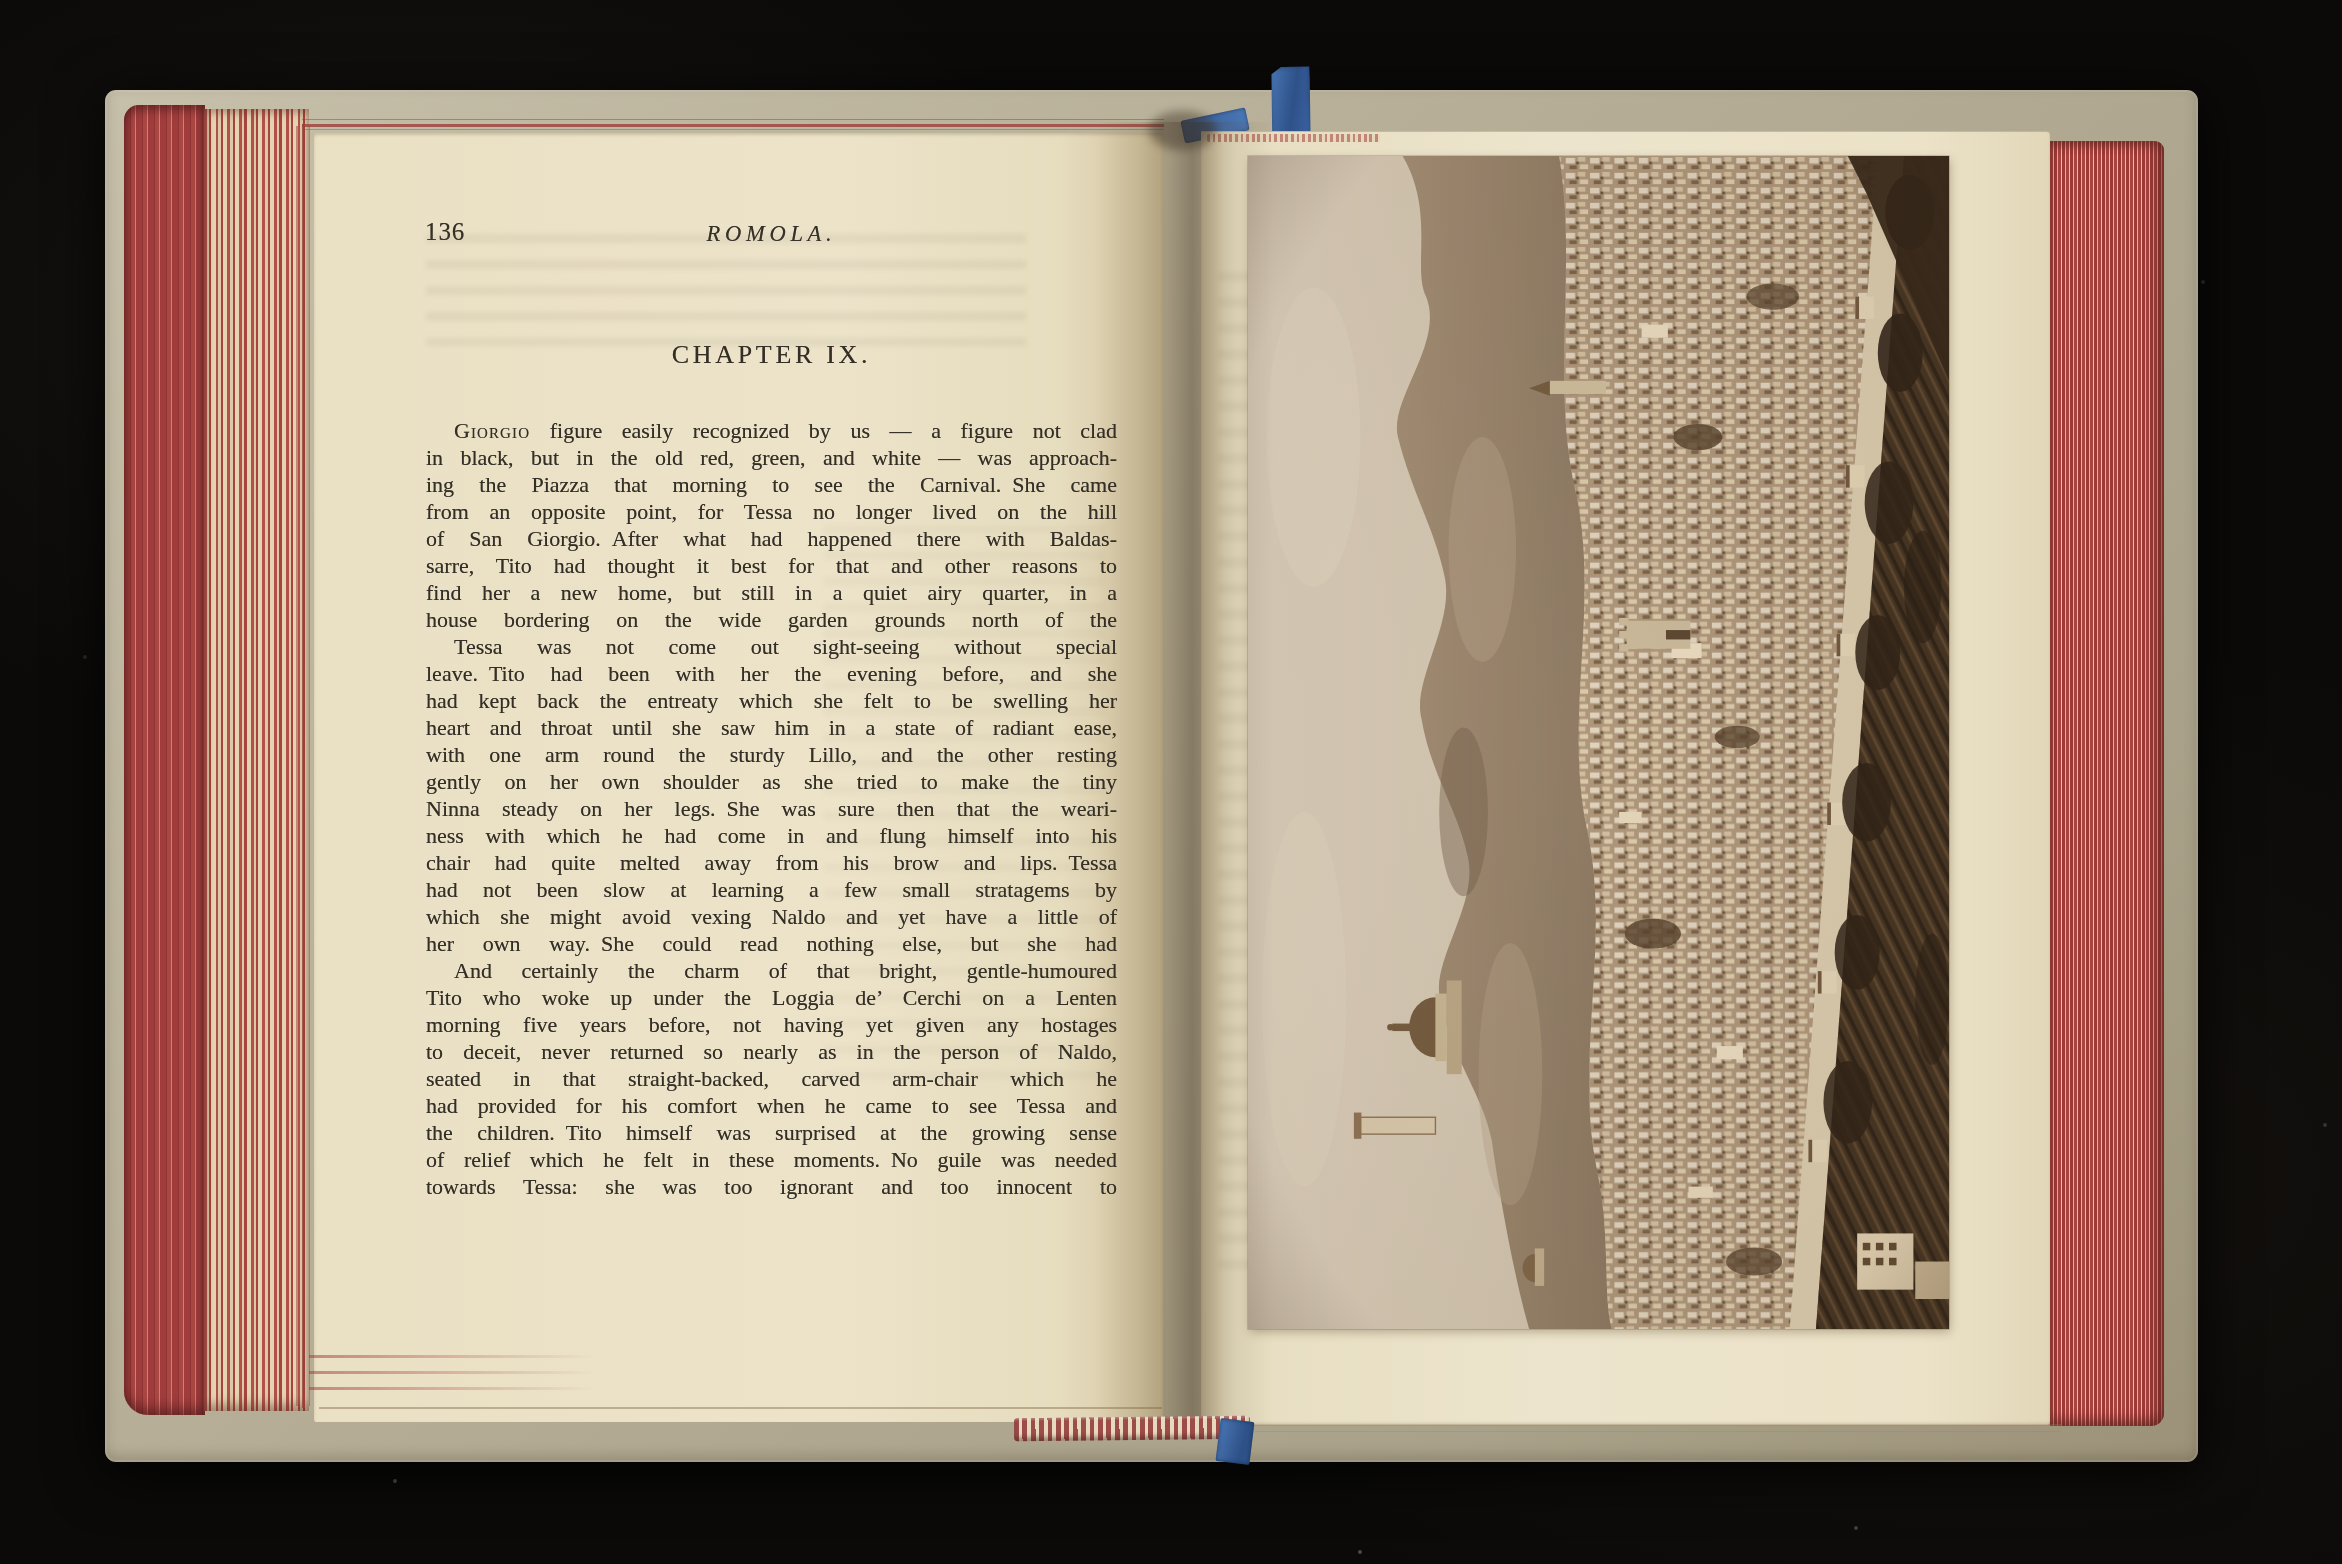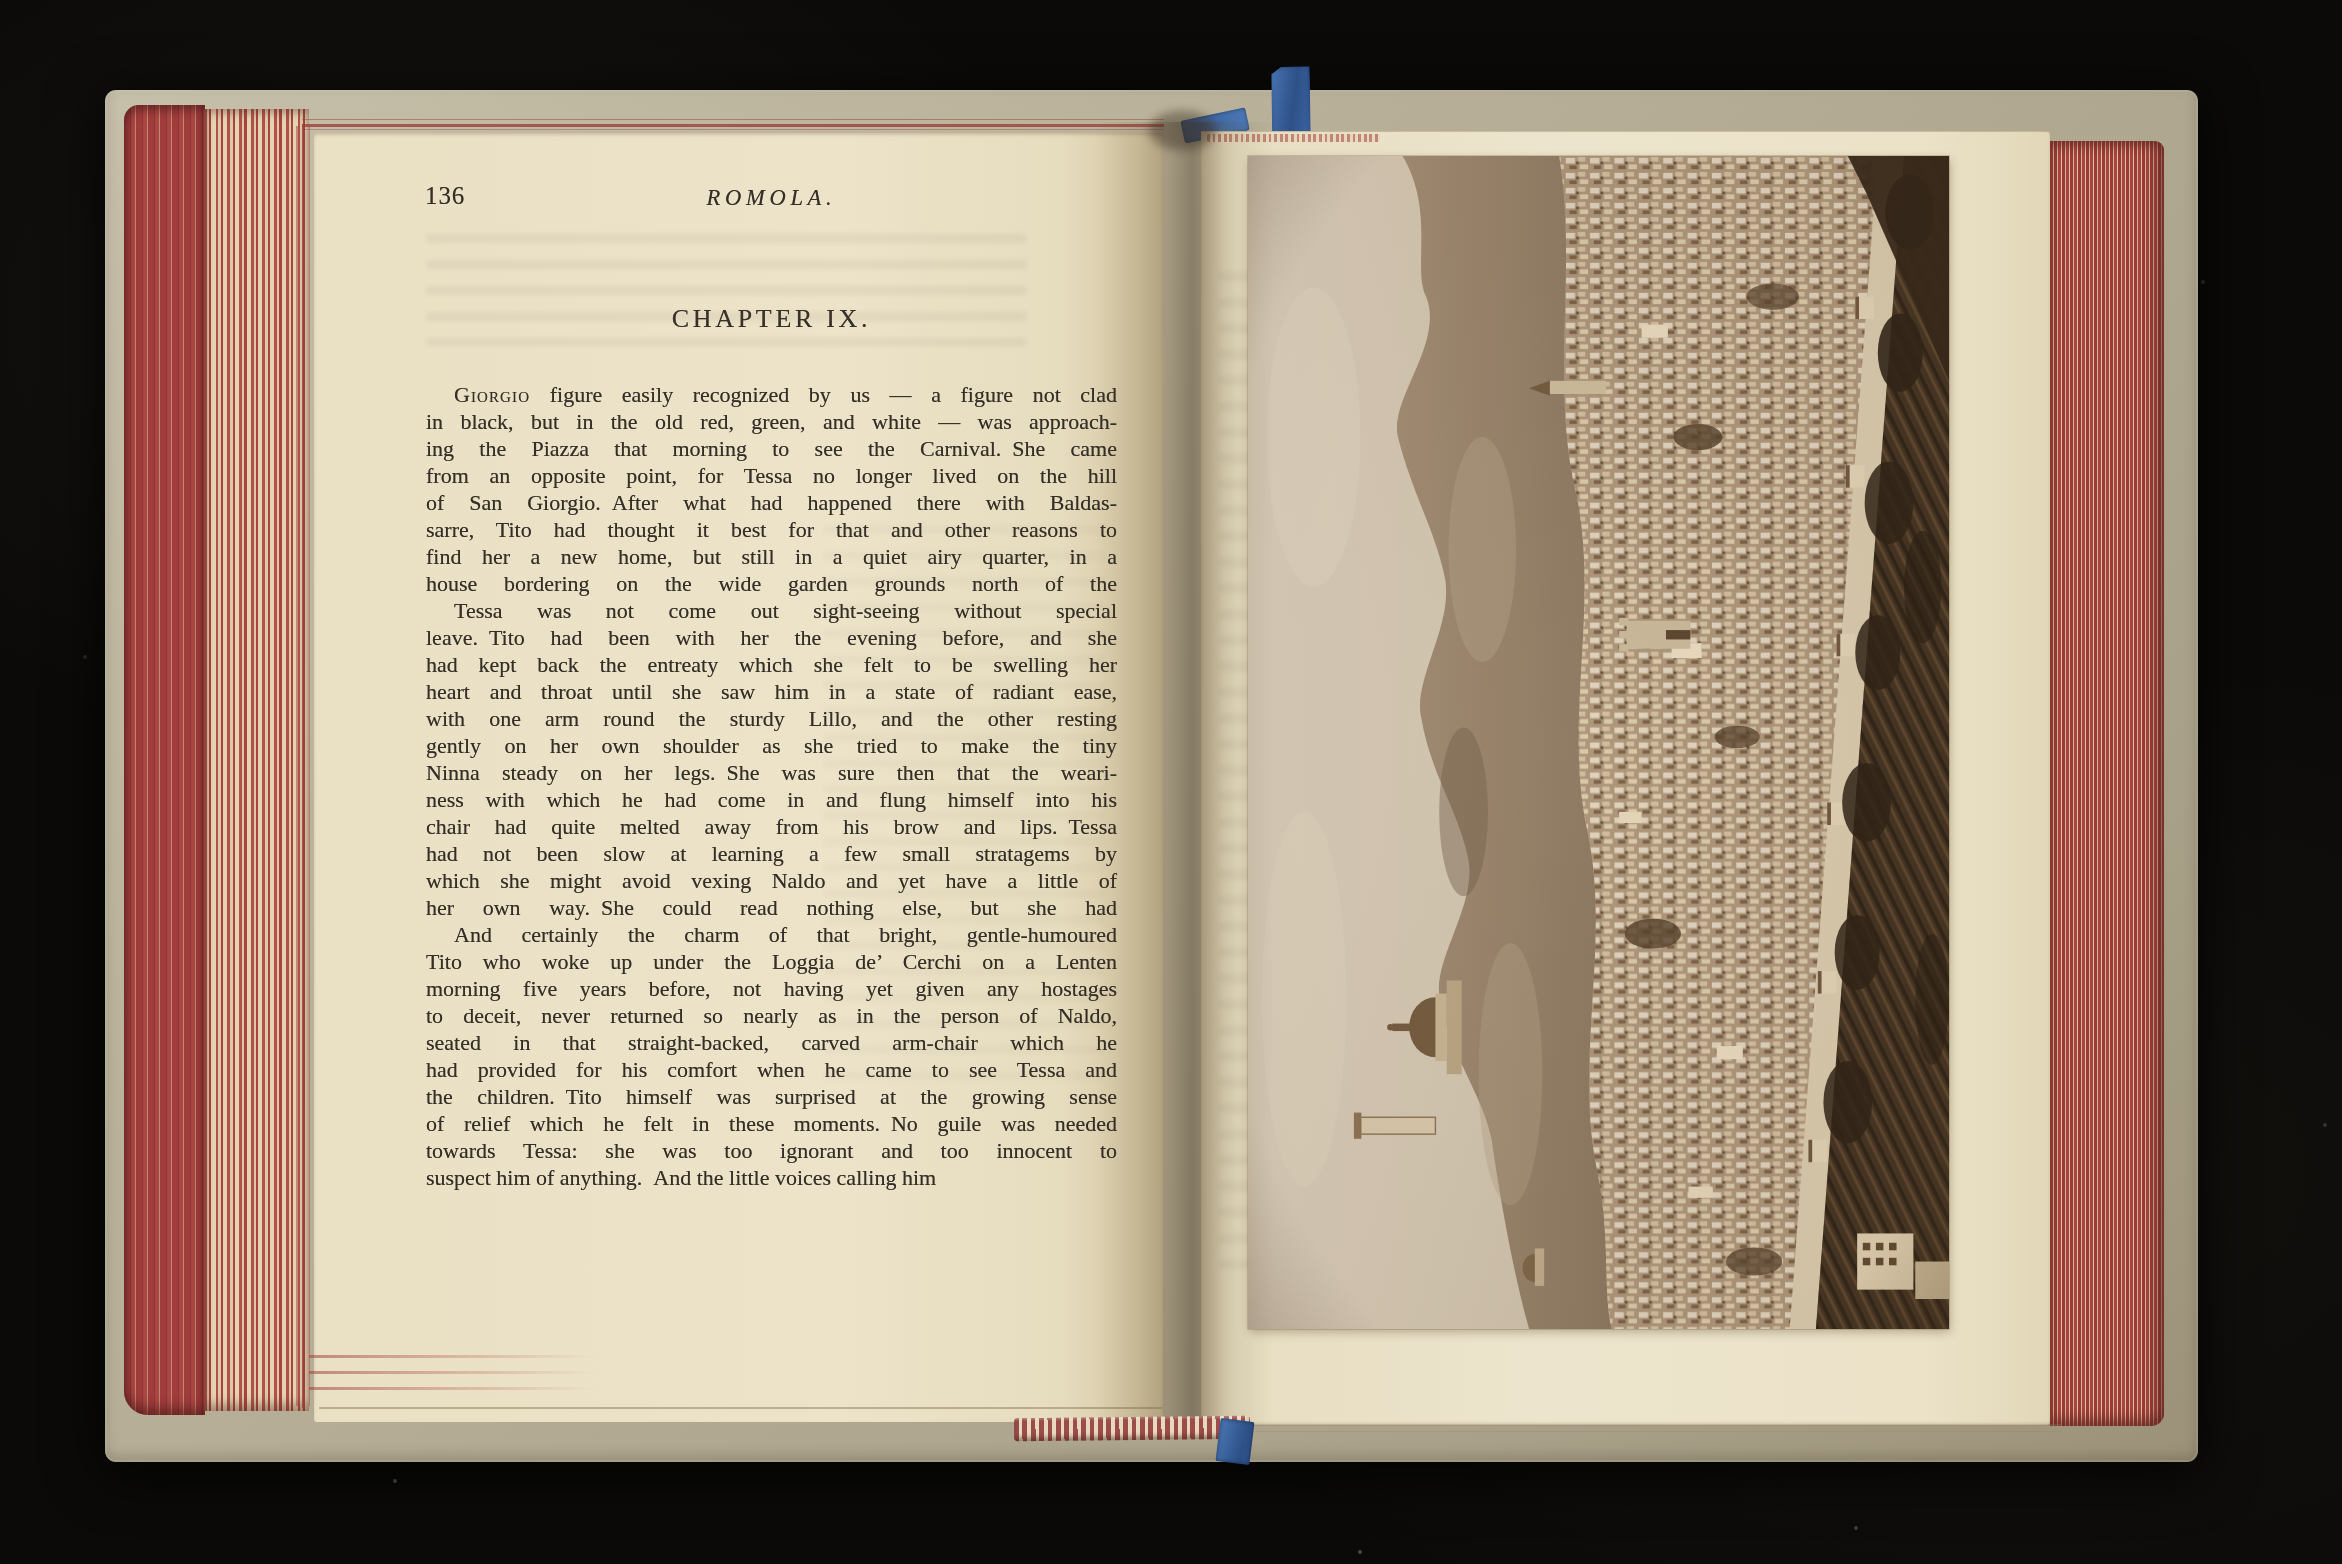--- a/index.html
+++ b/index.html
@@ -50,21 +50,21 @@
   .right-top-redstripe{position:absolute;left:1207px;top:134px;width:173px;height:8.4px;border-radius:1.9px;
          background:repeating-linear-gradient(90deg,rgba(160,60,55,.55) 0 2.8px,rgba(230,215,185,.9) 2.8px 5.6px);}
   .gutter{position:absolute;left:1096px;top:122px;width:178px;height:1304px;pointer-events:none;
          background:linear-gradient(to right,rgba(90,70,40,0) 0%,rgba(95,75,45,.22) 40%,rgba(60,45,25,.38) 54%,rgba(95,75,45,.14) 72%,rgba(90,70,40,0) 100%);}
   .spine-notch{position:absolute;left:1149px;top:111px;width:67px;height:39px;border-radius:50%;
          background:#3a2f22;opacity:.45;filter:blur(4.7px);}
   .page-bottom-shadow{position:absolute;left:319px;top:1407px;width:843px;height:1.9px;background:rgba(120,95,60,.4);}
   .right-bottom-lines{position:absolute;left:1255px;top:1424px;width:806px;height:13px;
          background:repeating-linear-gradient(180deg,rgba(150,130,95,.35) 0 1.9px,rgba(0,0,0,0) 1.9px 6.6px);opacity:.8;}
   
-  .left-page .print{position:absolute;color:#332e26;text-shadow:0 0 0.5px rgba(51,46,38,.55);}
+  .left-page .print{position:absolute;color:#332e26;text-shadow:0 0 0.5px rgba(51,46,38,.55);margin-top:36px;}
   .page-number{left:111px;top:49px;font-size:25px;letter-spacing:0.9px;}
   .running-header{left:112px;top:52px;width:691px;text-align:center;font-size:22.5px;letter-spacing:4.7px;font-style:italic;}
   .chapter-heading{left:112px;top:171px;width:691px;text-align:center;font-size:26px;letter-spacing:3.7px;}
   .chapter-subtitle{left:112px;top:218px;width:691px;text-align:center;font-size:20px;letter-spacing:1.4px;}
   .body-text{left:112px;top:248px;width:691px;font-size:22px;line-height:27px;}
   .body-text .line{height:27px;text-align:justify;text-align-last:justify;white-space:normal;}
   .body-text .line.last{text-align-last:left;}
   .body-text .line.first{text-indent:28px;}
   .sc{font-variant:small-caps;letter-spacing:1.1px;}
   
@@ -148,21 +148,20 @@
         <div class="para">
           <div class="line first">And certainly the charm of that bright, gentle-humoured</div>
           <div class="line">Tito who woke up under the Loggia de’ Cerchi on a Lenten</div>
           <div class="line">morning five years before, not having yet given any hostages</div>
           <div class="line">to deceit, never returned so nearly as in the person of Naldo,</div>
           <div class="line">seated in that straight-backed, carved arm-chair which he</div>
           <div class="line">had provided for his comfort when he came to see Tessa and</div>
           <div class="line">the children. Tito himself was surprised at the growing sense</div>
           <div class="line">of relief which he felt in these moments. No guile was needed</div>
           <div class="line">towards Tessa: she was too ignorant and too innocent to</div>
-          <div class="line last">suspect him of anything. And the little voices calling him</div>
         </div>
       </div>
   </div>
 
   <div class="ghostbars ghost-left-top"></div>
   <div class="ghostbars ghost-left-mid"></div>
 
   <div class="right-page"></div>
   <div class="right-top-redstripe"></div>
   <div class="ghostbars ghost-right"></div>

